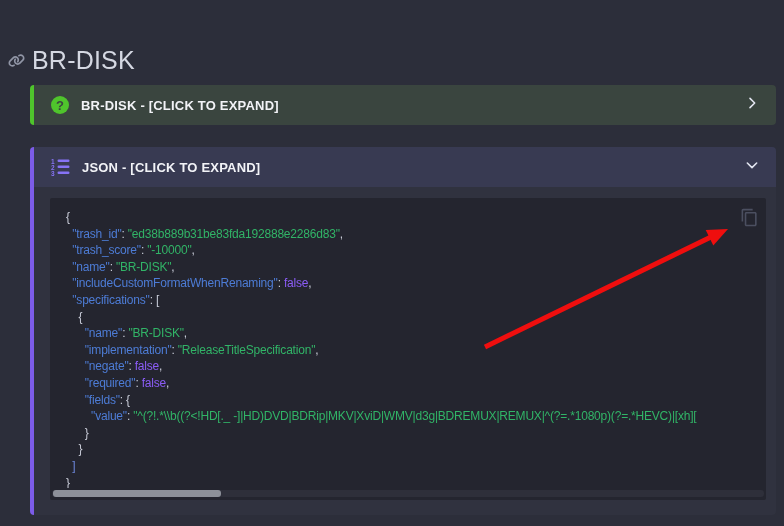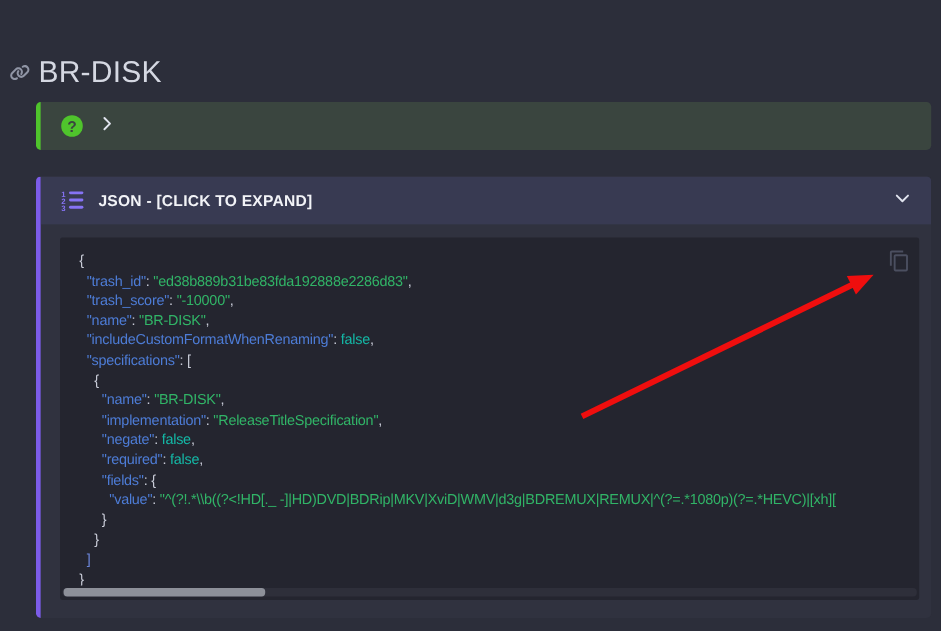--- a/index.html
+++ b/index.html
@@ -49,21 +49,21 @@
   }
   .code-inner{
     position:absolute;left:16px;top:11px;right:16px;bottom:12px;overflow:hidden;
   }
   .code-line{
     white-space:pre;font-family:"Liberation Sans",sans-serif;
     font-size:12px;line-height:16.6px;letter-spacing:-0.2px;color:#c9ccd8;
   }
   .tk{color:#4d7cd6;}   
   .ts{color:#31b467;}   
-  .tb{color:#14b8a6;}   
+  .tb{color:#8b5cf6;}   
   .tp{color:#c9ccd8;}   
   .tbr{color:#6b85d8;}  
   .copy-btn{
     position:absolute;top:7px;right:5px;width:24px;height:24px;
     background:transparent;border:none;padding:0;cursor:pointer;
     display:flex;align-items:center;justify-content:center;
   }
   .copy-btn svg{width:19px;height:19px;fill:#4b4f60;}
   .hscroll{
     position:absolute;left:2px;right:2px;bottom:3px;height:7px;
@@ -81,20 +81,21 @@
     <svg viewBox="0 0 640 512">
         <path d="M579.8 267.7c56.5-56.5 56.5-148 0-204.5c-50-50-128.8-56.5-186.3-15.4l-1.6 1.1c-14.4 10.3-17.7 30.3-7.4 44.6s30.3 17.7 44.6 7.4l1.6-1.1c32.1-22.9 76-19.3 103.8 8.6c31.5 31.5 31.5 82.5 0 114L422.3 334.8c-31.5 31.5-82.5 31.5-114 0c-27.9-27.9-31.5-71.8-8.6-103.8l1.1-1.6c10.3-14.4 6.9-34.4-7.4-44.6s-34.4-6.9-44.6 7.4l-1.1 1.6C206.5 251.2 213 330 263 380c56.5 56.5 148 56.5 204.5 0L579.8 267.7zM60.2 244.3c-56.5 56.5-56.5 148 0 204.5c50 50 128.8 56.5 186.3 15.4l1.6-1.1c14.4-10.3 17.7-30.3 7.4-44.6s-30.3-17.7-44.6-7.4l-1.6 1.1c-32.1 22.9-76 19.3-103.8-8.6C74 372 74 321 105.5 289.5L217.7 177.2c31.5-31.5 82.5-31.5 114 0c27.9 27.9 31.5 71.8 8.6 103.9l-1.1 1.6c-10.3 14.4-6.9 34.4 7.4 44.6s34.4 6.9 44.6-7.4l1.1-1.6C433.5 260.8 427 182 377 132c-56.5-56.5-148-56.5-204.5 0L60.2 244.3z"></path>
       </svg>
   </span>
   <span>BR-DISK</span>
 </h1>
 
 <section class="adm adm-question">
   <header class="adm-header">
     <span class="q-icon">?</span>
+    <span class="adm-title">BR-DISK - [CLICK TO EXPAND]</span>
     <span class="chev">
       <svg viewBox="0 0 24 24">
           <polyline points="9,5 16,12 9,19"></polyline>
         </svg>
     </span>
   </header>
 </section>
 
 <section class="adm adm-json">
   <header class="adm-header">

